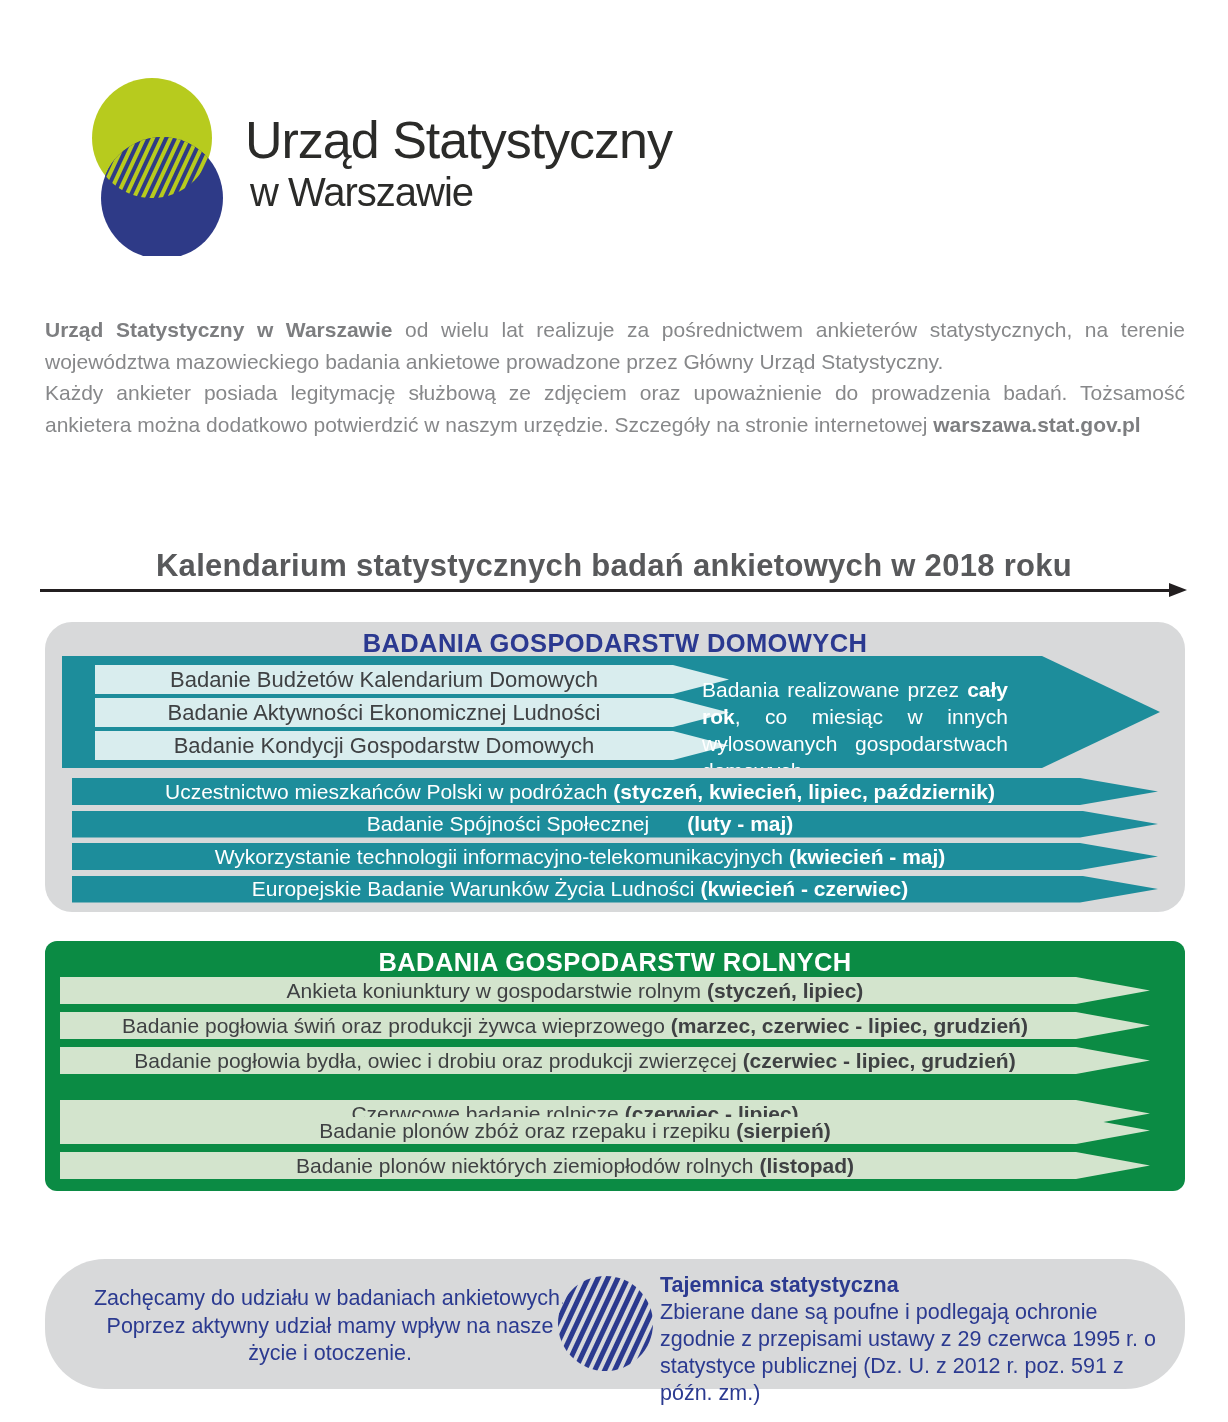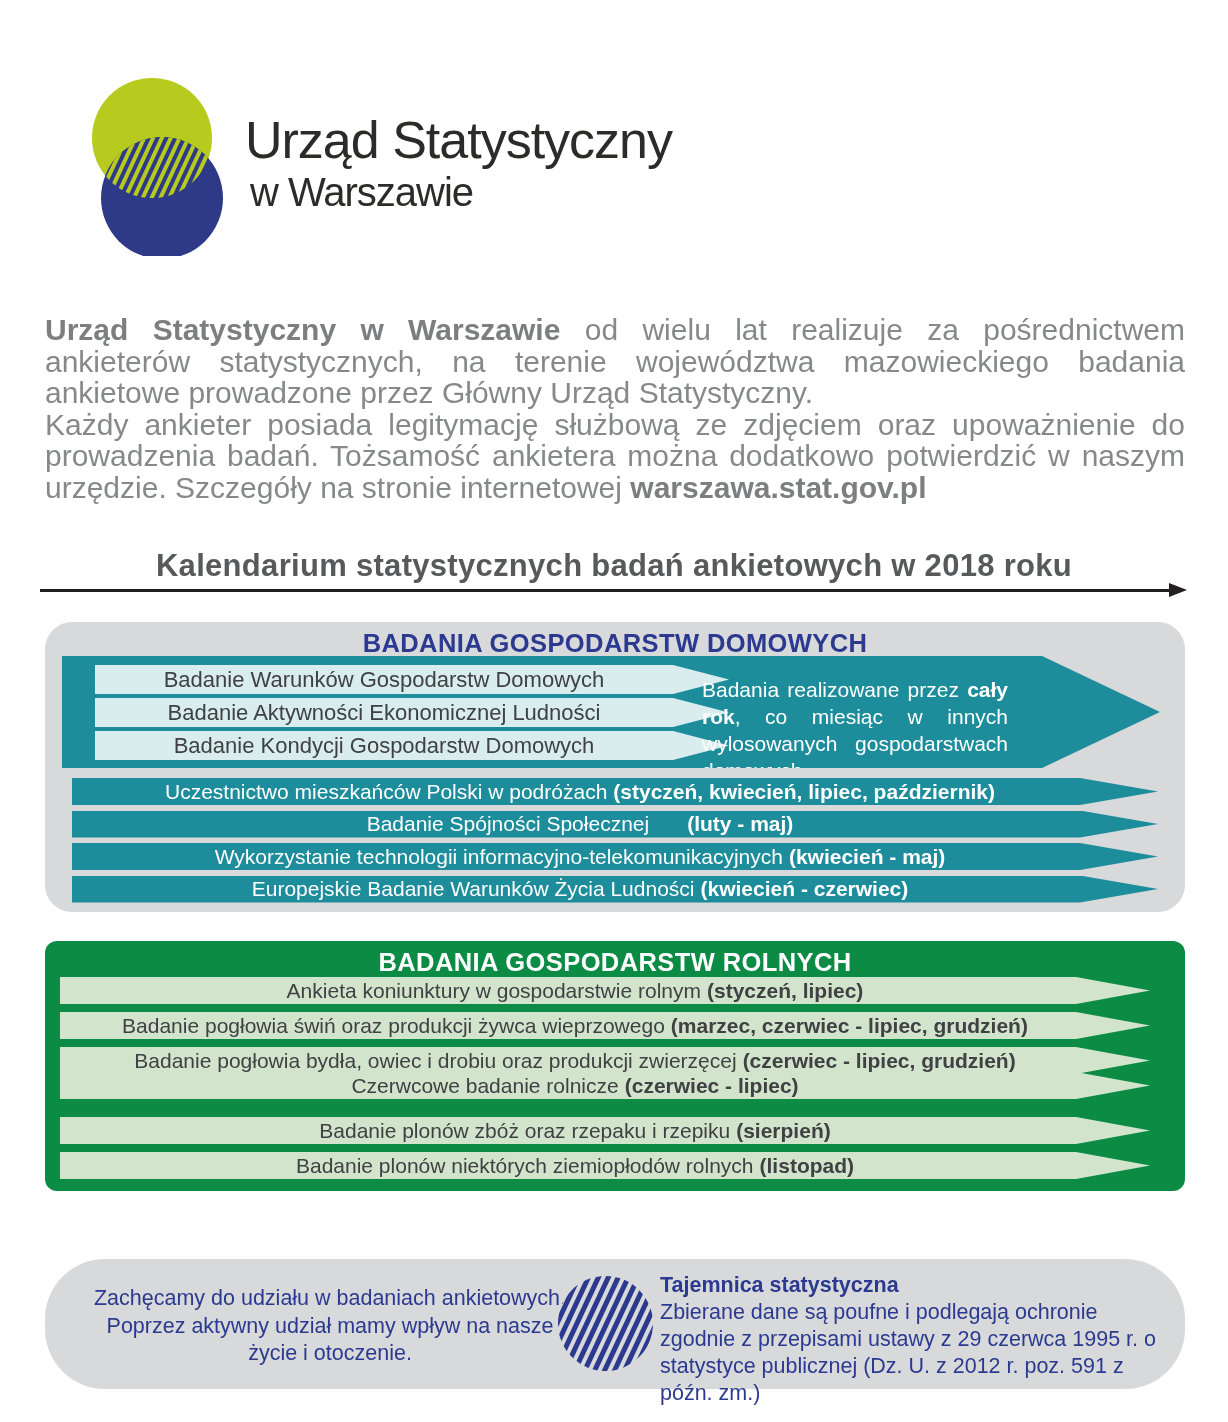--- a/index.html
+++ b/index.html
@@ -9,21 +9,21 @@
     -webkit-font-smoothing:antialiased;
   }
 
   
   .logo-svg{position:absolute;left:88px;top:74px;}
   .logo-name1{position:absolute;left:245px;top:110px;font-size:52px;color:#2b2b29;letter-spacing:-1px;}
   .logo-name2{position:absolute;left:250px;top:170px;font-size:40px;color:#2b2b29;letter-spacing:-1px;}
 
   
   .intro{position:absolute;left:45px;top:314px;width:1140px;
-    font-size:30px;line-height:31.6px;color:#87888a;text-align:justify;}
+    font-size:21px;line-height:31.6px;color:#87888a;text-align:justify;}
   .intro p{margin:0;}
   .intro b{color:#7d7e80;}
 
   
   .headline{position:absolute;left:0;top:548px;width:1228px;text-align:center;
     font-size:31px;font-weight:bold;color:#58595b;letter-spacing:0.3px;}
   .arrow-line{position:absolute;left:40px;top:589px;width:1130px;height:3px;background:#231f20;}
   .arrow-line .head{position:absolute;right:-17px;top:-6px;width:0;height:0;
     border-left:18px solid #231f20;border-top:7.5px solid transparent;border-bottom:7.5px solid transparent;}
 
@@ -53,21 +53,21 @@
   .households .trow{left:27px;width:1086px;height:27px;background:#1d8d9b;color:#ffffff;
     font-size:21px;padding-right:70px;
     clip-path:polygon(0 0, calc(100% - 78px) 0, 100% 50%, calc(100% - 78px) 100%, 0 100%);}
   .households .trow.r0{top:156px;} .households .trow.r1{top:188.5px;gap:32px;}
   .households .trow.r2{top:221px;} .households .trow.r3{top:253.5px;}
 
   .agri .trow{left:15px;width:1090px;height:27px;background:#d3e4cd;color:#3f4143;
     font-size:21px;padding-right:60px;
     clip-path:polygon(0 0, calc(100% - 74px) 0, 100% 50%, calc(100% - 74px) 100%, 0 100%);}
   .agri .trow.r0{top:36px;} .agri .trow.r1{top:71px;} .agri .trow.r2{top:106px;}
-  .agri .trow.r3{top:131px;} .agri .trow.r4{top:176px;} .agri .trow.r5{top:211px;}
+  .agri .trow.r3{top:159px;} .agri .trow.r4{top:176px;} .agri .trow.r5{top:211px;}
   .trow b{margin-left:6px;text-align:center;}
 
   
   .footer{position:absolute;left:45px;top:1259px;width:1140px;height:130px;
     background:#d8d9da;border-radius:60px;}
   .foot-left{position:absolute;left:35px;top:26px;width:500px;text-align:center;
     font-size:21.5px;line-height:27.5px;color:#2b3a90;}
   .foot-ball{position:absolute;left:512px;top:16px;}
   .foot-right{position:absolute;left:615px;top:13px;width:512px;
     font-size:21.5px;line-height:27px;color:#2b3a90;}
@@ -103,21 +103,21 @@
   <div class="headline">Kalendarium statystycznych badań ankietowych w 2018 roku</div>
   <div class="arrow-line">
       <div class="head"></div>
     </div>
 
   <section class="sec households">
     <div class="sec-title">BADANIA GOSPODARSTW DOMOWYCH</div>
 
     <div class="big-arrow">
       <div class="bar b0">
-          <span>Badanie Warunków Gospodarstw Domowych</span>
+          <span>Badanie Budżetów Kalendarium Domowych</span>
         </div>
       <div class="bar b1">
           <span>Badanie Aktywności Ekonomicznej Ludności</span>
         </div>
       <div class="bar b2">
           <span>Badanie Kondycji Gospodarstw Domowych</span>
         </div>
       <div class="big-note"><span>Badania realizowane przez </span><b>cały rok</b><span>, co miesiąc w innych wylosowanych gospodarstwach domowych.</span></div>
     </div>
 

